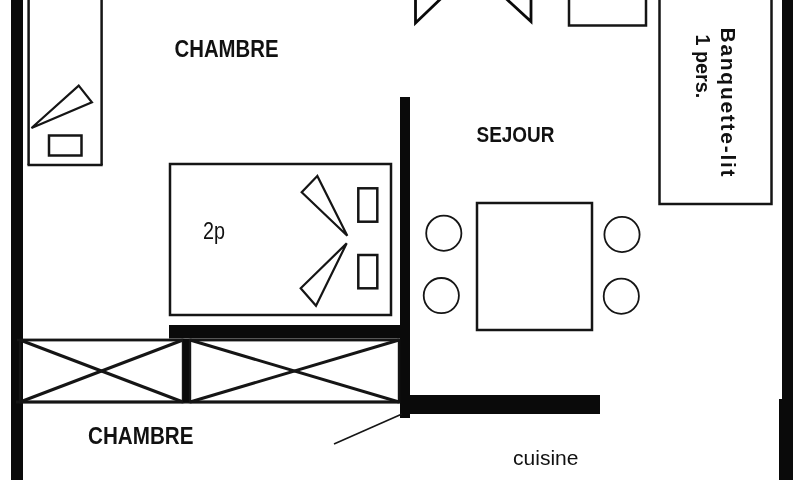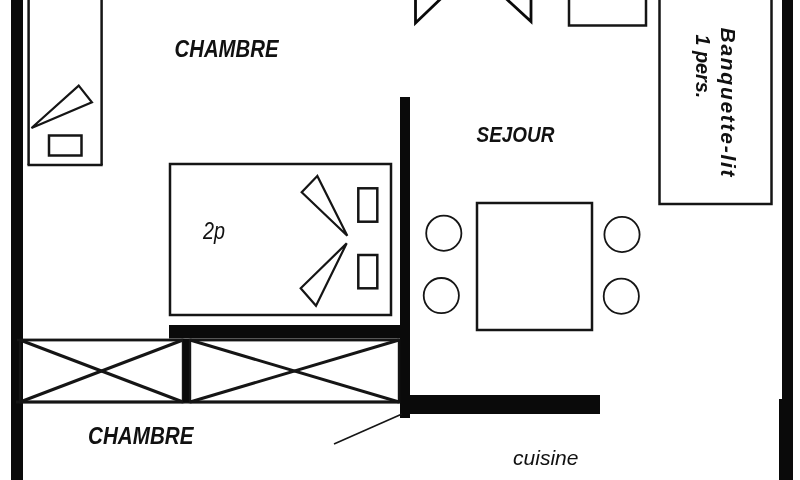--- a/index.html
+++ b/index.html
@@ -1,16 +1,16 @@
 <!DOCTYPE html>
 <html><head>
 <meta charset="utf-8">
 <style>
   html,body{margin:0;padding:0;background:#fff;}
-  #plan{width:800px;height:480px;position:relative;font-style:italic;}
+  #plan{width:800px;height:480px;position:relative;}
   svg{display:block;}
   text{font-family:"Liberation Sans", sans-serif;}
 </style>
 </head>
 <body>
 
 <div id="plan">
 <svg width="800" height="480" viewBox="0 0 800 480" fill="none" stroke="none">
 
   <rect x="0" y="0" width="800" height="480" fill="#ffffff"></rect>

